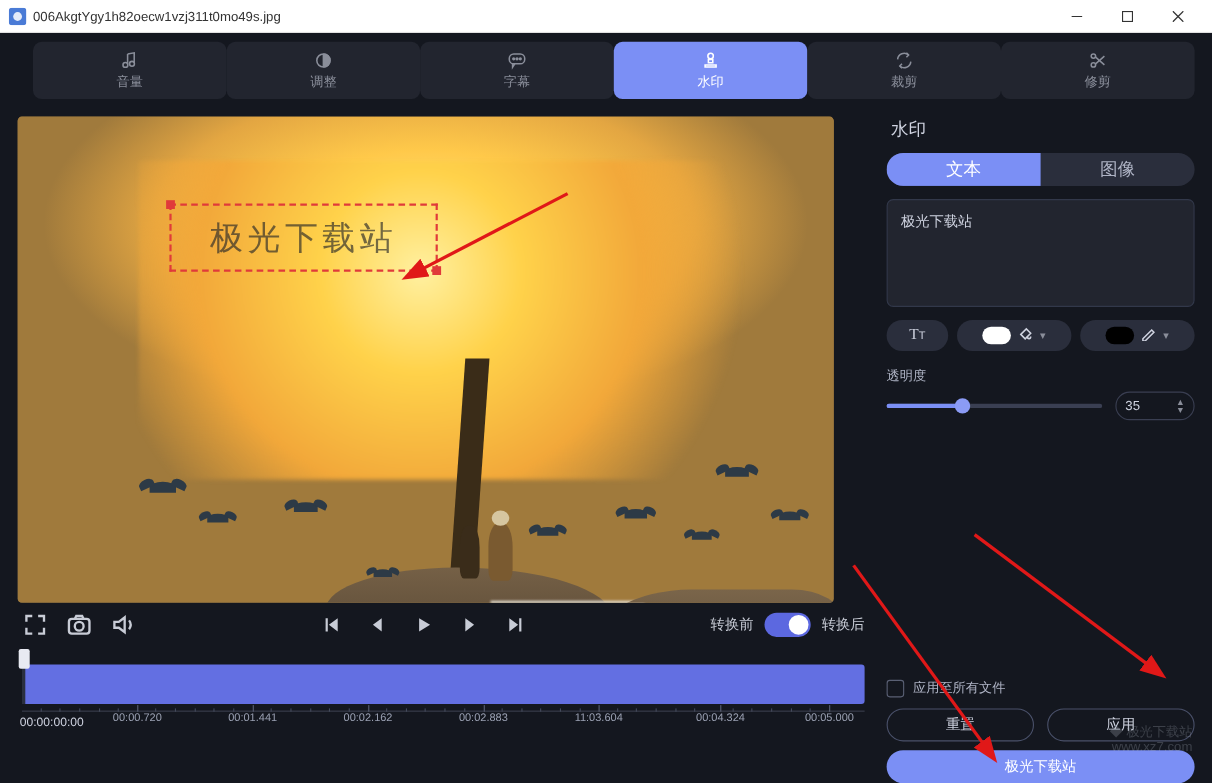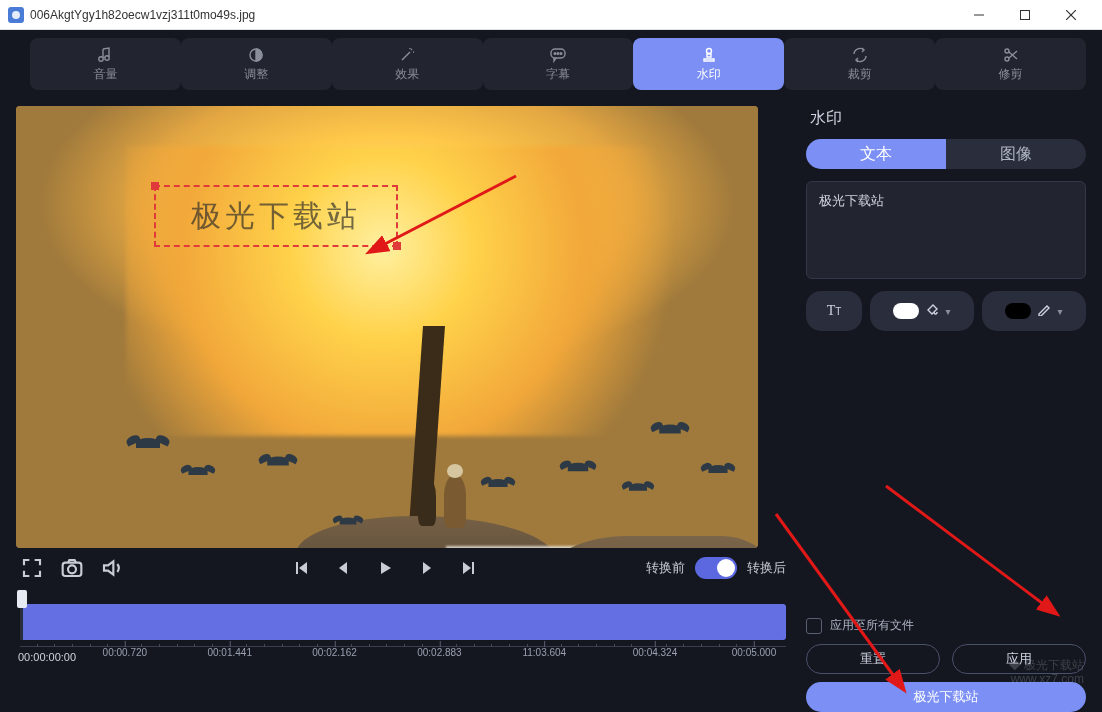--- a/index.html
+++ b/index.html
@@ -71,21 +71,21 @@
 
 .side { width: 280px; display:flex; flex-direction:column; color:#cfd3e0; }
 .side-title { font-size: 16px; margin: 2px 0 10px 4px; }
 .seg { display:flex; background:#2a2e3c; border-radius: 16px; overflow:hidden; height:30px; }
 .seg-btn { flex:1; display:flex; align-items:center; justify-content:center; font-size:16px; cursor:pointer; color:#aeb3c4; }
 .seg-btn.active { background:#7b8ff5; color:#fff; }
 
 .textarea { margin-top:12px; background:#22252f; border:1px solid #32384a; border-radius:6px; height: 98px; padding:10px 12px; font-size:13px; color:#cfd3e0; }
 
 .style-row { display:flex; gap:8px; margin-top:12px; }
-.pill { height:40px; border-radius:15px; background:#2a2e3c; display:flex; align-items:center; justify-content:center; gap:6px; cursor:pointer; }
+.pill { height:28px; border-radius:15px; background:#2a2e3c; display:flex; align-items:center; justify-content:center; gap:6px; cursor:pointer; }
 .pill.grp { flex:1; padding: 0 10px; }
 .pill .swatch { width:26px; height:16px; border-radius:8px; }
 .pill .chev { color:#8a8e9a; font-size:10px; }
 .font-pill { width: 56px; }
 .fill-pill { flex:1.4; }
 .stroke-pill { flex:1.2; }
 
 .opacity-row { margin-top:14px; }
 .opacity-label { font-size:12px; color:#aeb3c4; margin-bottom:6px; }
 .opacity-ctrl { display:flex; align-items:center; gap:12px; }
@@ -152,29 +152,20 @@
       </div>
     <div class="tab">
         <span class="tab-icon">
           <svg viewBox="0 0 18 18" fill="none" stroke="#8a8e9a" stroke-width="1.4">
             <circle cx="9" cy="9" r="6"></circle>
             <path d="M9 3v12"></path>
             <path d="M9 3a6 6 0 0 1 0 12" fill="#8a8e9a"></path>
           </svg>
         </span>
         <span class="tab-label">调整</span>
-      </div>
-    <div class="tab">
-        <span class="tab-icon">
-          <svg viewBox="0 0 18 18" fill="none" stroke="#8a8e9a" stroke-width="1.4">
-            <path d="M4 14L12 6"></path>
-            <path d="M13 3l1 1M15 6h1M12 2v1"></path>
-          </svg>
-        </span>
-        <span class="tab-label">效果</span>
       </div>
     <div class="tab">
         <span class="tab-icon">
           <svg viewBox="0 0 18 18" fill="none" stroke="#8a8e9a" stroke-width="1.4">
             <rect x="2" y="3" width="14" height="9" rx="4"></rect>
             <path d="M7 12l-2 3v-3"></path>
             <circle cx="6" cy="7.5" r=".8" fill="#8a8e9a"></circle>
             <circle cx="9" cy="7.5" r=".8" fill="#8a8e9a"></circle>
             <circle cx="12" cy="7.5" r=".8" fill="#8a8e9a"></circle>
           </svg>
@@ -375,20 +366,36 @@
         </div>
         <div class="pill grp stroke-pill">
           <span class="swatch" style="background:#000;"></span>
           <span><svg width="14" height="14" viewBox="0 0 14 14" fill="none" stroke="#cfd3e0" stroke-width="1.4">
                 <path d="M2 12l8-8 2 2-8 8H2v-2z"></path>
               </svg></span>
           <span class="chev">▾</span>
         </div>
       </div>
 
+      <div class="opacity-row">
+        <div class="opacity-label">透明度</div>
+        <div class="opacity-ctrl">
+          <div class="slider">
+            <div class="slider-fill" style="width:35%;"></div>
+            <div class="slider-thumb" style="left:35%;"></div>
+          </div>
+          <div class="stepper">
+            <span>35</span>
+            <span class="arrows">
+                <span>▲</span>
+                <span>▼</span>
+              </span>
+          </div>
+        </div>
+      </div>
 
       <div class="side-spacer"></div>
 
       <div class="apply-all">
         <div class="checkbox"></div>
         <span>应用至所有文件</span>
       </div>
       <div class="btn-row">
         <div class="btn">重置</div>
         <div class="btn">应用</div>

